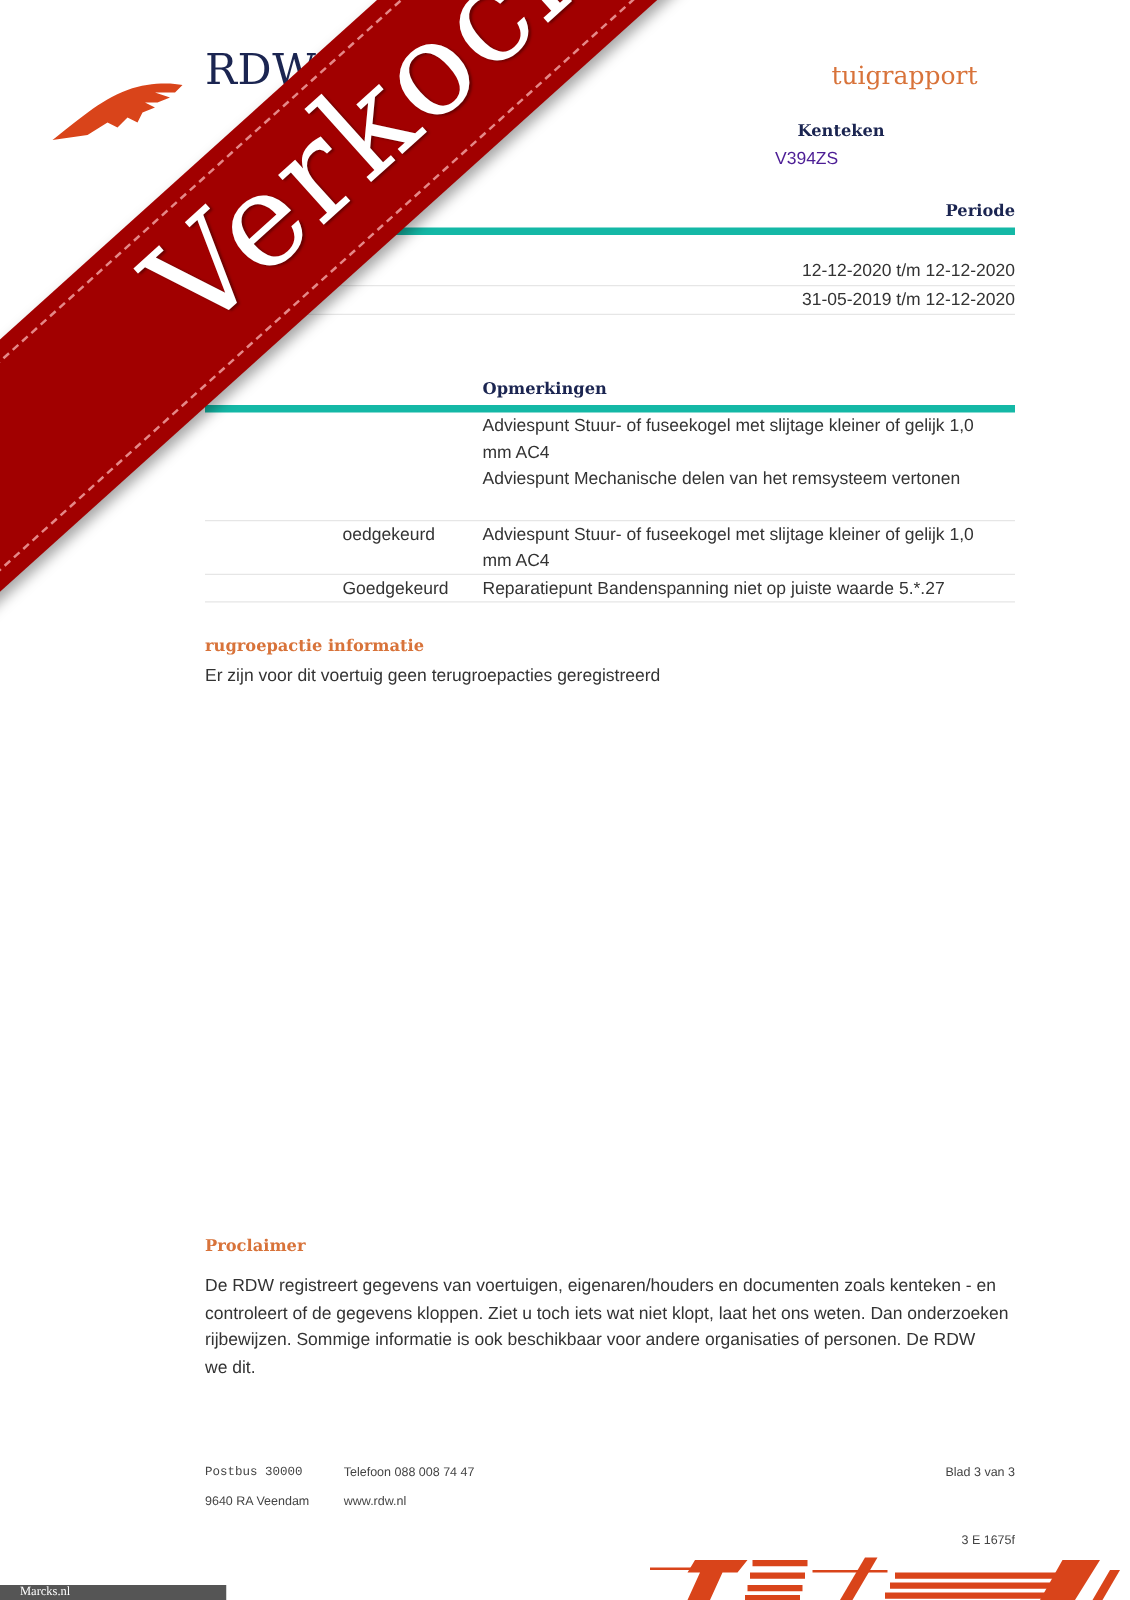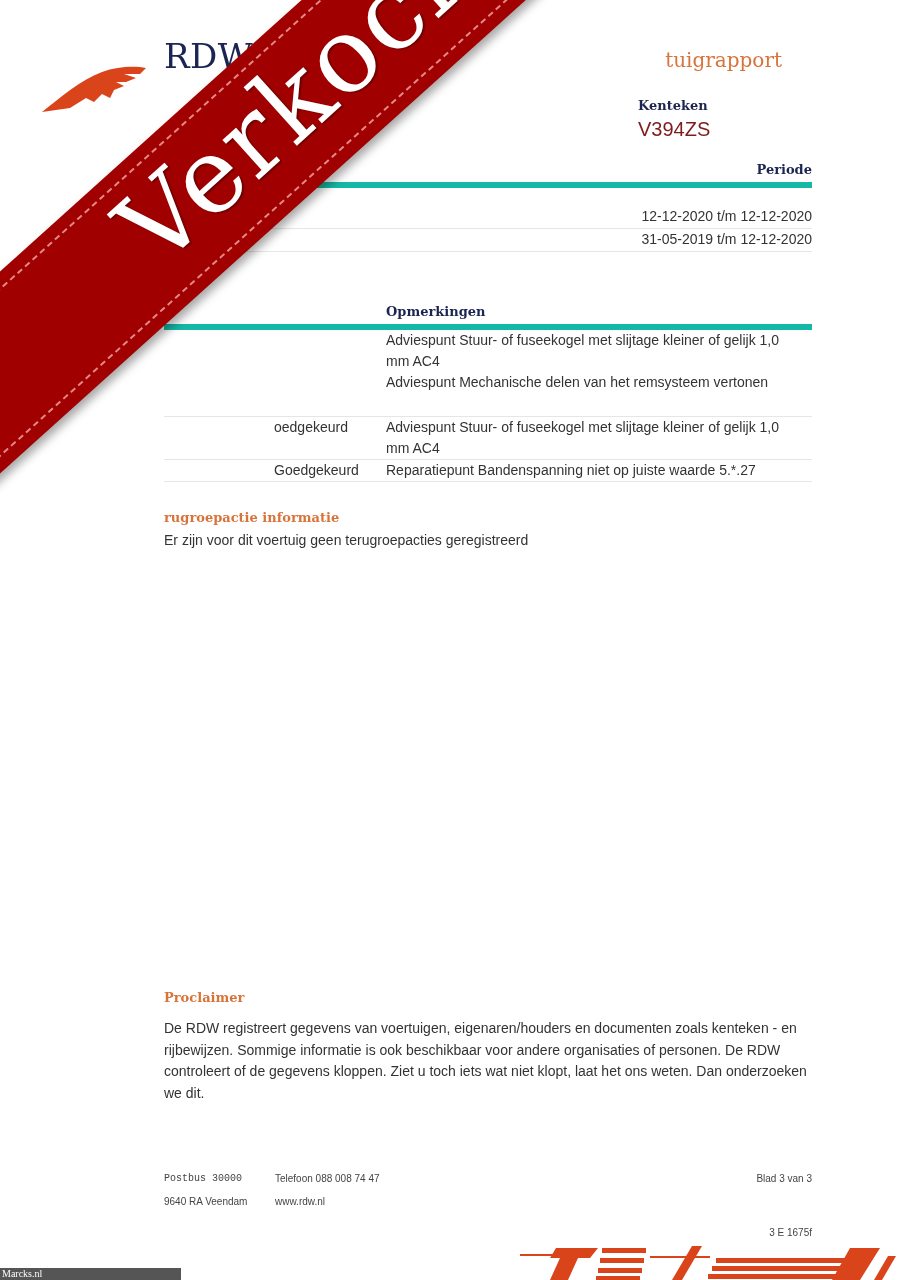--- a/index.html
+++ b/index.html
@@ -11,21 +11,21 @@
   }
   .abs { position:absolute; }
   .serif { font-family:"DejaVu Serif", "Liberation Serif", serif;text-align:center; }
   .slab-bold { font-family:"DejaVu Serif", "Liberation Serif", serif; font-weight:bold; }
 
   
   .logo-feather { left:40px; top:58px; width:108px; height:56px; }
   .logo-text { left:164px; top:36px; font-size:34px; color:#1b2551; letter-spacing:0.5px; }
   .doc-title { left:420px; top:48px; width:362px; text-align:right; font-size:20px; color:#d8733a; }
   .kenteken-label { left:638px; top:98px; font-size:13px; color:#1b2551; }
-  .kenteken-value { left:638px; top:118px; font-size:20px; color:#7f1d1d; }
+  .kenteken-value { left:620px; top:118px; font-size:14px; color:#4c1d95; }
 
   
   .tbl { left:164px; width:648px; }
   .tbl-head { position:relative; height:22px; border-bottom:6px solid #14b8a6; }
   .th { position:absolute; top:2px; font-size:13px; color:#1b2551; }
   .row { position:relative; border-bottom:1px solid #e6e6e6; font-size:14px; line-height:21px; }
   .cell { position:absolute; top:0; }
 
   .eig { top:160px; }
   .eig .row { height:22px; }
@@ -55,21 +55,21 @@
   .stitch.bot { bottom:12px; }
   .banner-text {
     position:absolute; left:0; right:0; top:8px; text-align:center;
     font-family:"DejaVu Serif", "Liberation Serif", serif;
     font-size:104px; color:#ffffff; letter-spacing:2px;
     text-shadow: 1px 2px 2px rgba(0,0,0,0.35);
   }
 
   
   .source-bar { left:0; top:1268px; width:181px; height:12px; background:#555555; color:#fff;
-    font-family:"Liberation Serif", serif; font-size:10px; line-height:12px; padding-left:2px; box-sizing:border-box; }
+    font-family:"Liberation Serif", serif; font-size:10px; line-height:12px; padding-left:16px; box-sizing:border-box; }
   .brand-mark { left:520px; top:1244px; width:380px; height:36px; }
 </style>
 </head>
 <body>
 
 <svg class="abs logo-feather" viewBox="0 0 108 56">
   <path d="M2 54 C 20 40, 40 22, 62 14 C 78 8, 96 8, 106 10 L 100 16 L 84 16 L 96 20 L 86 24 L 76 24 L 84 28 L 74 32 L 70 40 L 62 36 L 54 44 L 46 40 L 30 50 Z" fill="#d9441a"></path>
 </svg>
 <div class="abs logo-text serif">RDW</div>
 <div class="abs doc-title serif">tuigrapport</div>
@@ -117,22 +117,22 @@
     </div>
   </div>
 </div>
 
 <div class="abs sec-title slab-bold" style="left:164px; top:510px;">rugroepactie informatie</div>
 <div class="abs body-txt" style="left:164px; top:530px;">Er zijn voor dit voertuig geen terugroepacties geregistreerd</div>
 
 <div class="abs sec-title slab-bold" style="left:164px; top:990px;">Proclaimer</div>
 <div class="abs body-txt" style="left:164px; top:1018px; width:660px;">
   <div>De RDW registreert gegevens van voertuigen, eigenaren/houders en documenten zoals kenteken - en</div>
+  <div>controleert of de gegevens kloppen. Ziet u toch iets wat niet klopt, laat het ons weten. Dan onderzoeken</div>
   <div>rijbewijzen. Sommige informatie is ook beschikbaar voor andere organisaties of personen. De RDW</div>
-  <div>controleert of de gegevens kloppen. Ziet u toch iets wat niet klopt, laat het ons weten. Dan onderzoeken</div>
   <div>we dit.</div>
 </div>
 
 <div class="abs footer" style="left:164px; top:1173px;font-family:Liberation Mono, monospace;">Postbus 30000</div>
 <div class="abs footer" style="left:164px; top:1196px;">9640 RA Veendam</div>
 <div class="abs footer" style="left:275px; top:1173px;">Telefoon 088 008 74 47</div>
 <div class="abs footer" style="left:275px; top:1196px;">www.rdw.nl</div>
 <div class="abs footer" style="right:92px; top:1173px;">Blad 3 van 3</div>
 <div class="abs footer" style="right:92px; top:1196px;margin-top:31px;">3 E 1675f</div>
 

